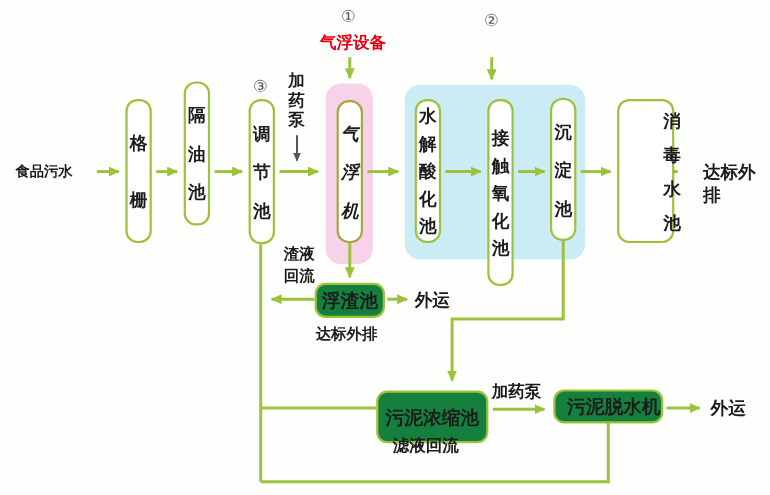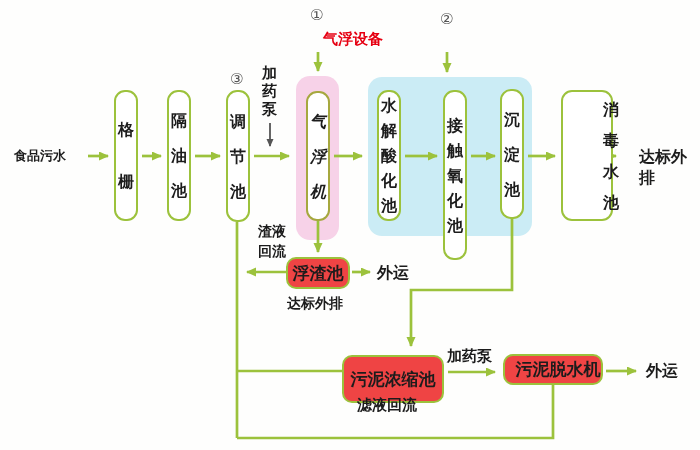--- a/index.html
+++ b/index.html
@@ -8,25 +8,25 @@
   svg.wires{position:absolute;left:0;top:0;width:700px;height:450px;}
   .zone{position:absolute;border-radius:14px;}
   .zone.pink{background:#f7d2e8;}
   .zone.blue{background:#cbecf5;}
   .vbox{position:absolute;box-sizing:border-box;width:24px;background:#fff;
         border:2px solid #9cc23c;border-radius:11px;display:flex;align-items:center;
         justify-content:center;text-align:center;font-weight:700;color:#1c1c1c;}
   .vbox .t{font-size:16px;width:17px;word-break:break-all;}
   .lh2{line-height:52px}.lh3{line-height:35px}.lh4{line-height:31px}.lh5{line-height:25px}
   .vbox.olive{border-color:#a6a83f;}
-  .hbox{position:absolute;box-sizing:border-box;background:#ef4444;border:2px solid #9cc23c;
+  .hbox{position:absolute;box-sizing:border-box;background:#15803d;border:2px solid #9cc23c;
         border-radius:10px;display:flex;align-items:center;justify-content:center;
         font-weight:700;font-size:17px;color:#1c1c1c;}
   .lbl{position:absolute;font-weight:700;color:#1c1c1c;}
-  .red{color:#e60012;margin-left:32px;}
+  .red{color:#e60012;}
   .num{position:absolute;color:#555;font-weight:400;font-size:15px;}
   .vlbl{position:absolute;font-weight:700;color:#1c1c1c;font-size:15px;width:17px;
         word-break:break-all;line-height:18px;text-align:center;}
 </style>
 </head>
 <body>
 
 <div id="stage">
 
   <div class="zone pink" style="left:296px;top:76px;width:43px;height:164px;"></div>
@@ -67,21 +67,21 @@
       <line x1="270" y1="123" x2="270" y2="146" marker-end="url(#agray)"></line>
     </g>
   </svg>
 
   <div class="lbl" style="left:14px;top:147px;font-size:13px;">食品污水</div>
   <div class="lbl" style="left:623px;top:147px;font-size:16px;margin-left:16px;">达标外排</div>
 
   <div class="vbox" style="left:114px;top:90px;height:131px;">
     <span class="t lh2">格栅</span>
     </div>
-  <div class="vbox" style="left:167px;top:90px;height:131px;">
+  <div class="vbox" style="left:167px;top:74px;height:131px;">
     <span class="t lh3">隔油池</span>
     </div>
   <div class="vbox" style="left:226px;top:90px;height:132px;">
     <span class="t lh3">调节池</span>
     </div>
   <div class="vbox olive" style="left:306px;top:91px;height:130px;font-style:italic;">
     <span class="t lh3">气浮机</span>
     </div>
   <div class="vbox" style="left:377px;top:90px;height:131px;">
     <span class="t lh5">水解酸化池</span>

